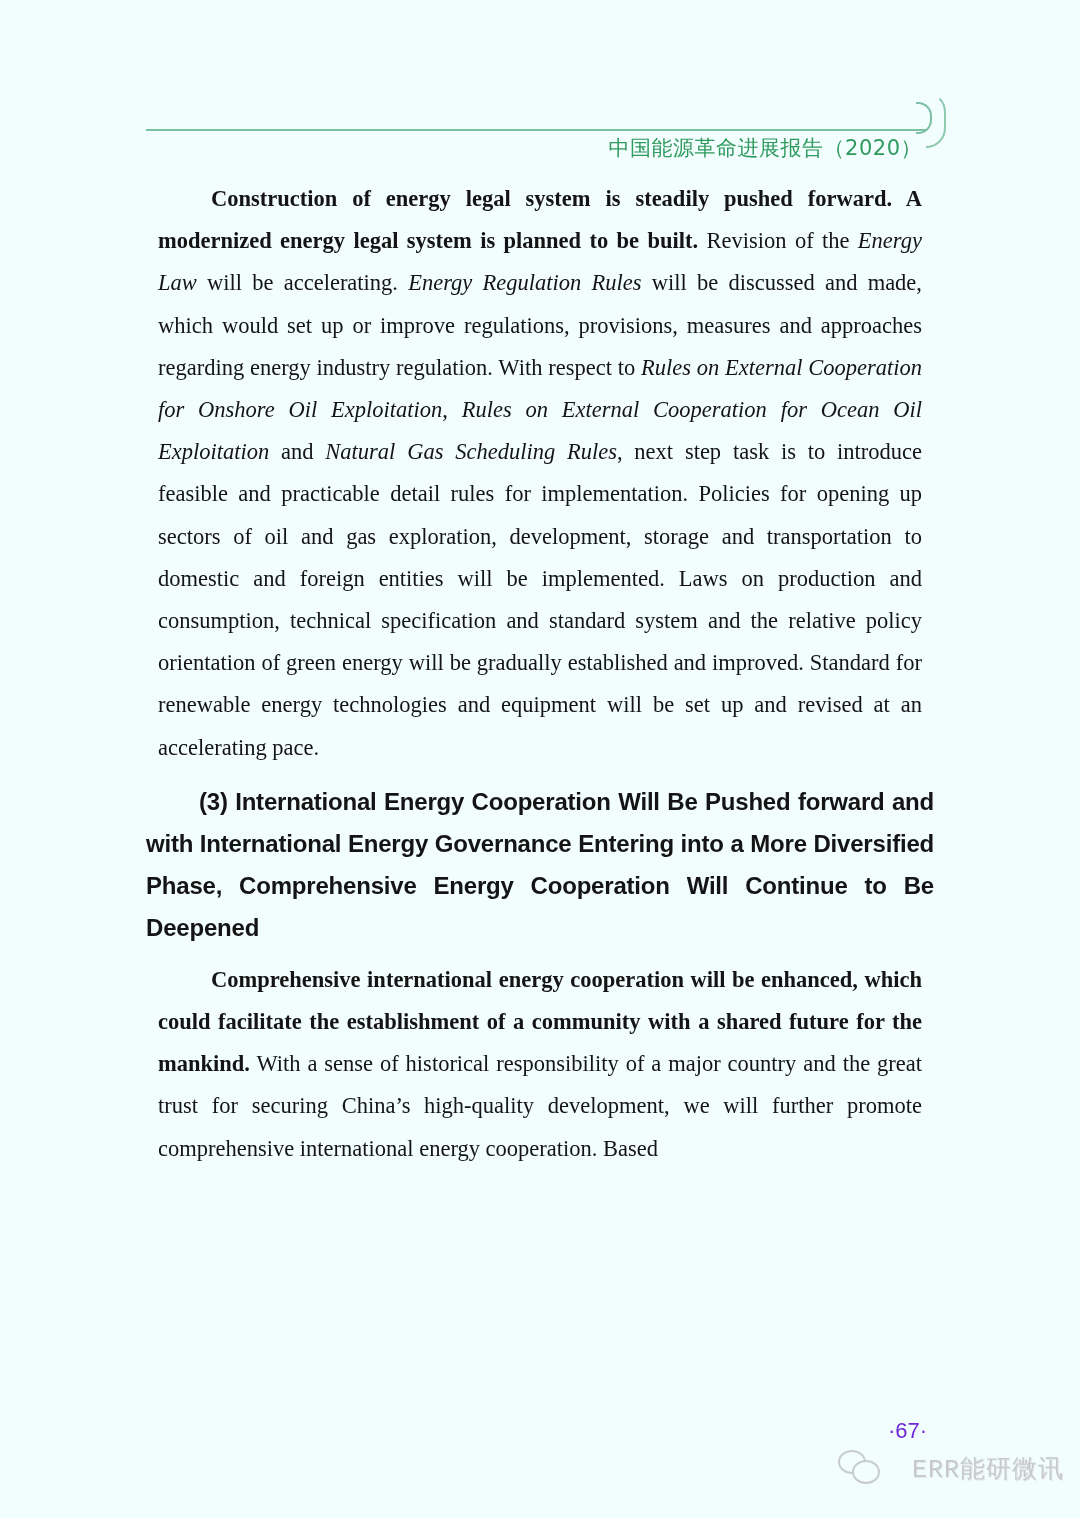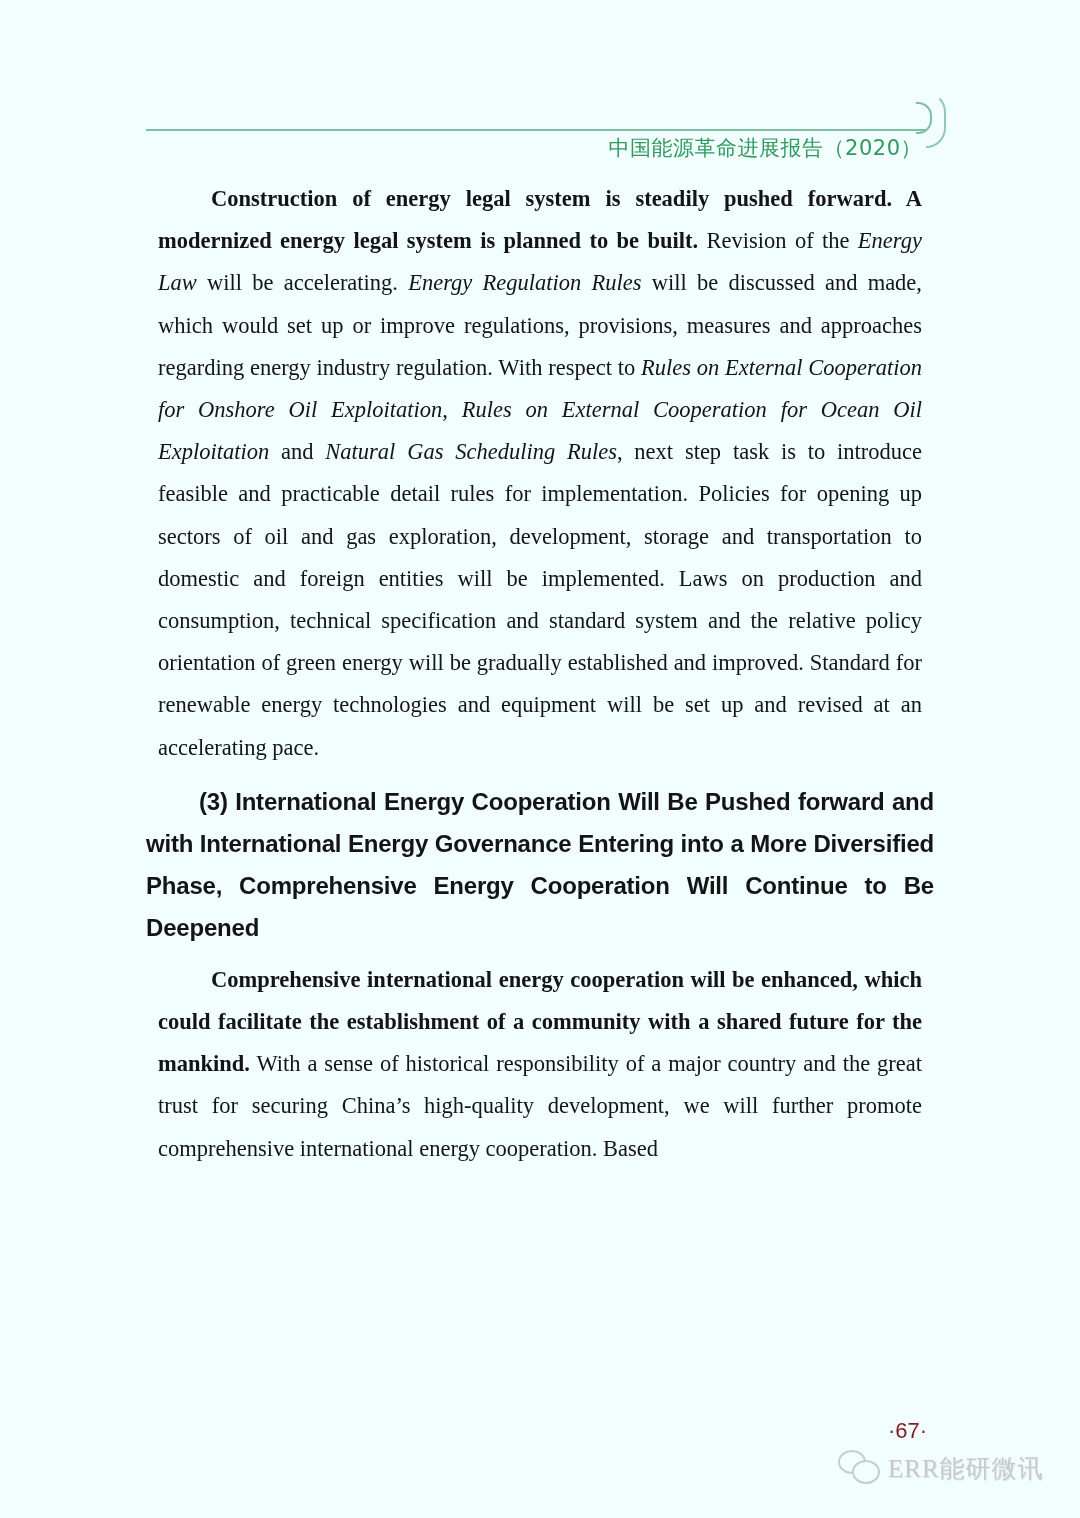--- a/index.html
+++ b/index.html
@@ -118,21 +118,21 @@
     }
     .para2 { margin-top: 10px; }
 
     
     .page-number {
       position: absolute;
       left: 888px;
       top: 1418px;
       font-family: "Liberation Sans", sans-serif;
       font-size: 22px;
-      color: #7f1d1d;
+      color: #6d28d9;
     }
     .watermark {
       position: absolute;
       left: 838px;
       top: 1450px;
       display: flex;
       align-items: center;
       gap: 6px;
       color: #c9cccc;
     }
@@ -143,25 +143,26 @@
     }
     .bubble {
       position: absolute;
       border: 2px solid #c9cccc;
       border-radius: 50%;
       background: #f2fdfd;
     }
     .bubble.b1 { left: 0; top: 0; width: 24px; height: 20px; }
     .bubble.b2 { left: 14px; top: 10px; width: 24px; height: 20px; }
     .watermark-text {
-      font-family: Liberation Serif, serif;
+      font-family: Liberation Mono, monospace;
       font-size: 25px;
       color: #c6caca;
       letter-spacing: 1px;
       text-shadow: 1px 1px 0 #e4e8e8;
+      margin-left: 24px;
     }
   </style>
 </head>
 <body>
 
 <div class="running-header">
   <div class="header-rule"></div>
   <div class="header-title">中国能源革命进展报告（2020）</div>
   <div class="header-bracket"></div>
   <div class="header-arc"></div>

